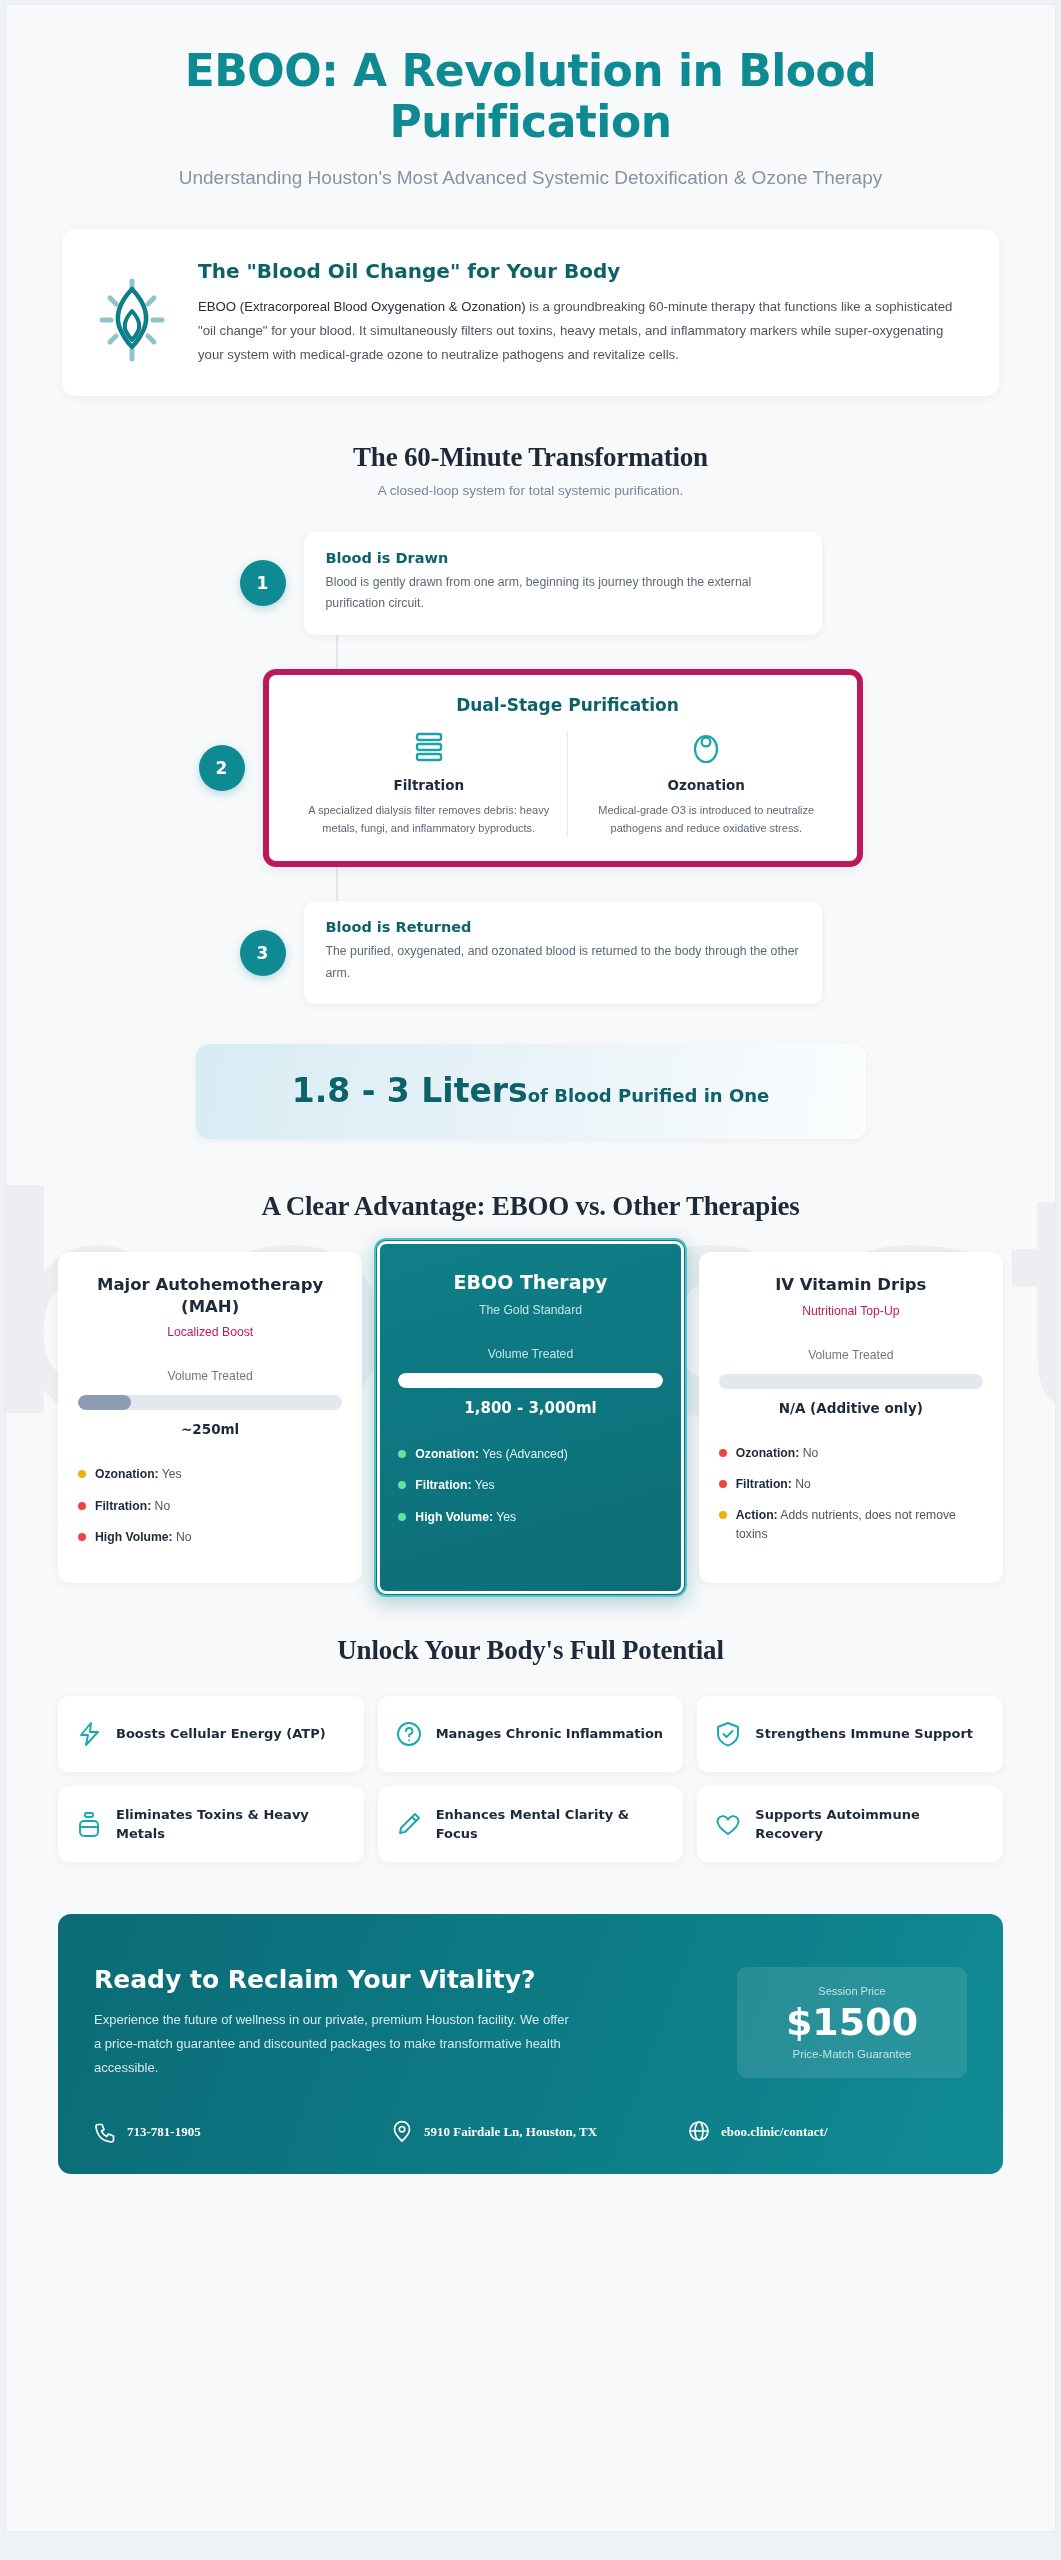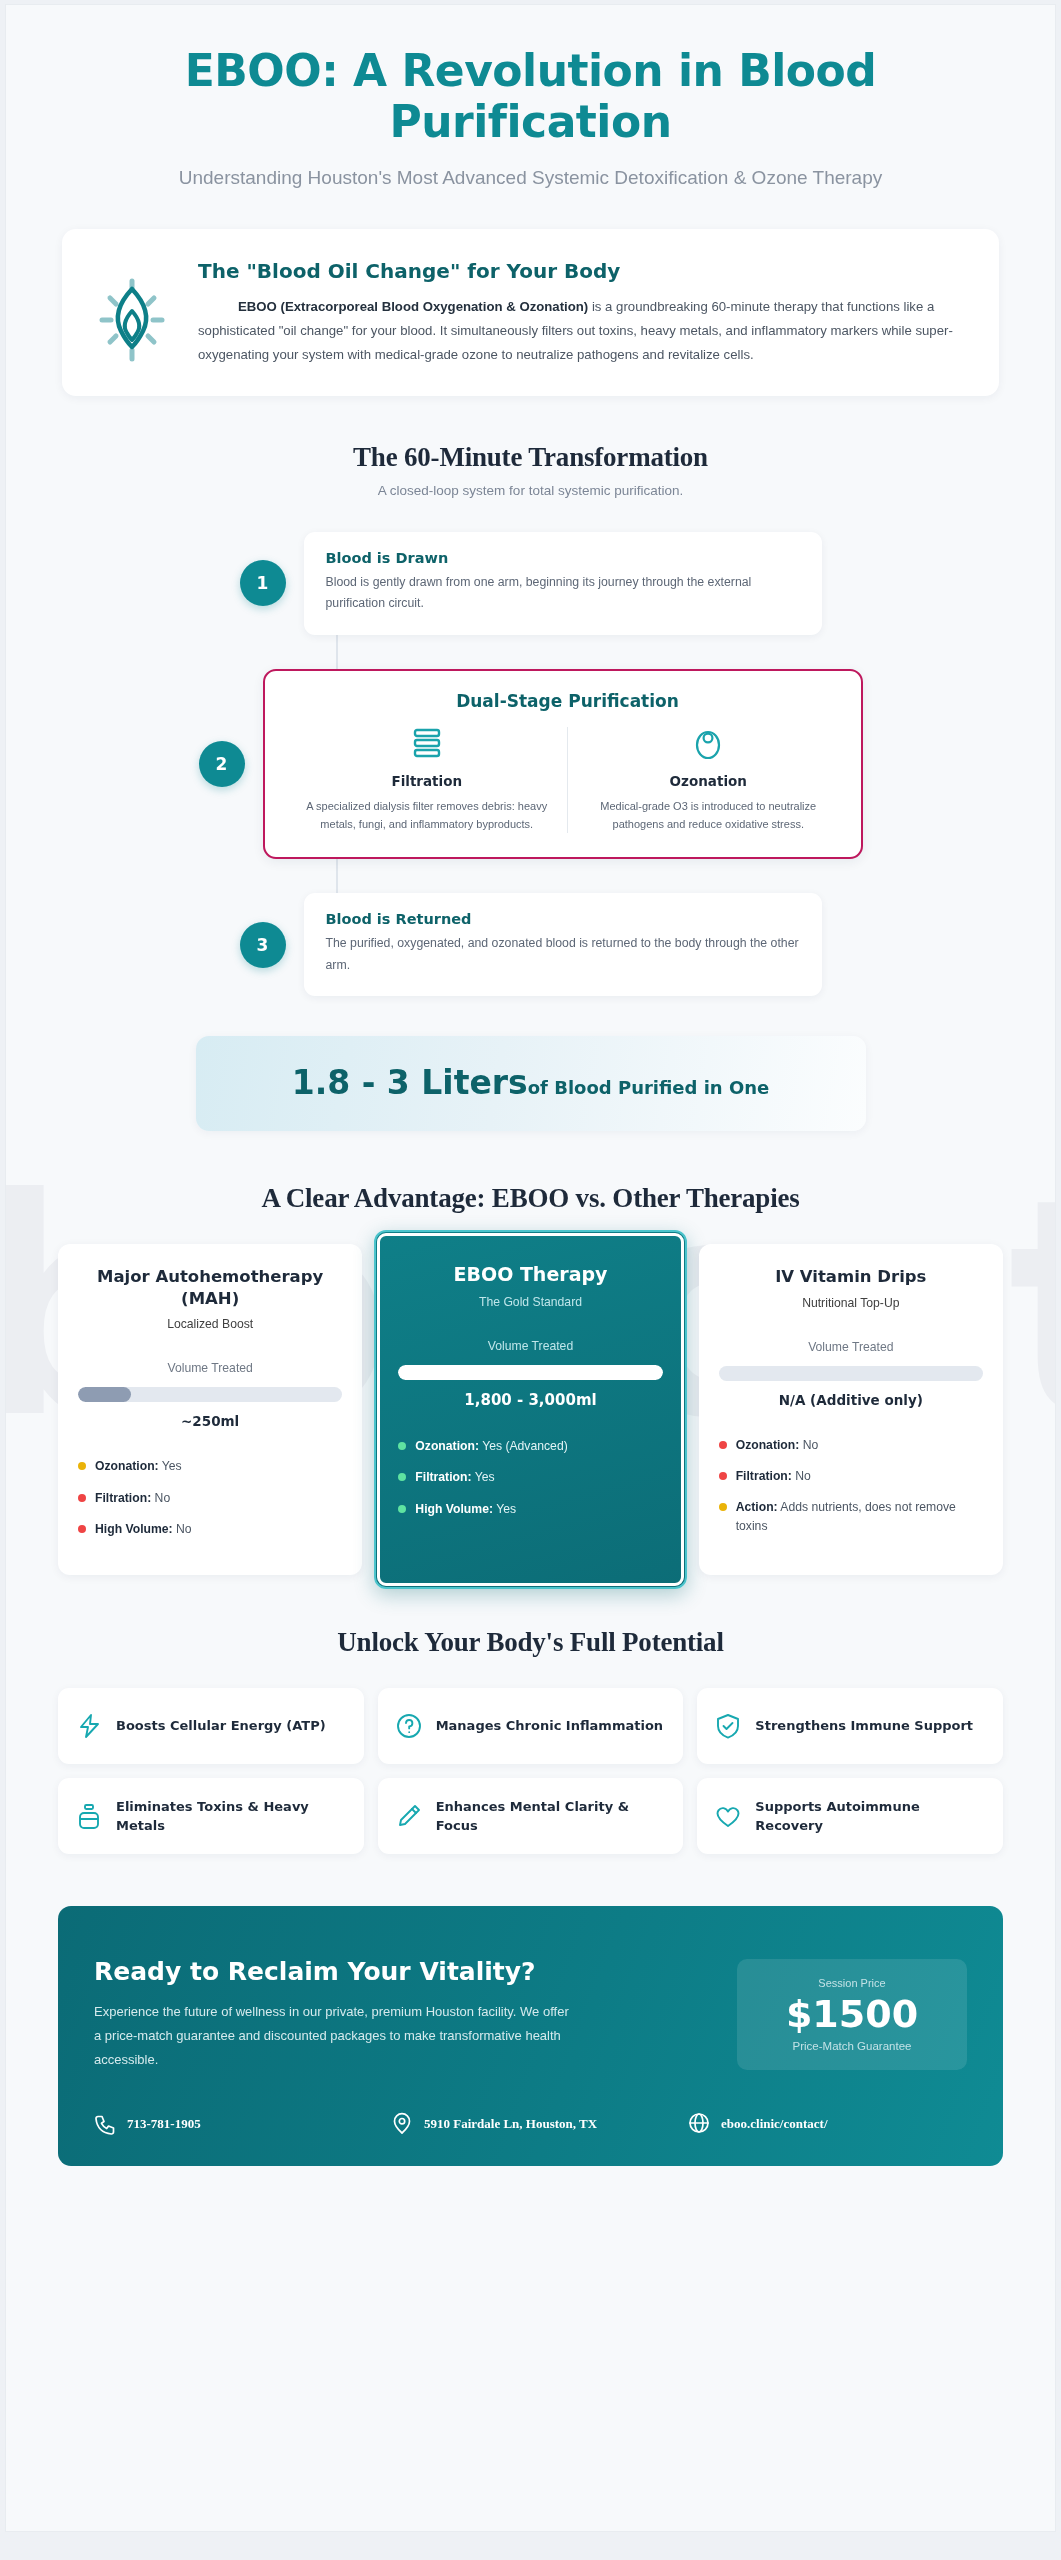--- a/index.html
+++ b/index.html
@@ -85,21 +85,21 @@
     font-size: 20px;
     font-weight: 700;
     color: #0d6269;
     margin-bottom: 12px;
   }
   .intro-text {
     font-size: 13.2px;
     line-height: 1.85;
     color: #4c5663;
   }
-  .intro-text b { color: #24303d; font-weight: 700; margin-left: 40px; }
+  .intro-text b { color: #24303d; font-weight: 400; }
 
   
   .sec-head {
     text-align: center;
     font-family: Liberation Serif, serif;
     font-size: 27px;
     font-weight: 700;
     color: #1e2a3a;
     letter-spacing: -0.2px;
   }
@@ -150,21 +150,21 @@
     font-size: 14.5px;
     font-weight: 700;
     color: #0d6269;
     margin-bottom: 6px;
   }
   .step-text { font-size: 12.3px; line-height: 1.75; color: #5d6776; }
 
   
   .dual-card {
     background: #ffffff;
-    border: 2px solid #be185d;
+    border: 6px solid #be185d;
     border-radius: 13px;
     width: 600px;
     padding: 20px 12px 24px 22px;
     box-shadow: 0 3px 12px rgba(20,40,70,.07);
   }
   .dual-title {
     text-align: center;
     font-family: "DejaVu Sans", sans-serif;
     font-size: 17px;
     font-weight: 700;
@@ -214,21 +214,21 @@
     box-shadow: 0 2px 10px rgba(20,40,70,.06);
     padding: 22px 20px 24px 20px;
     align-self: stretch;
   }
   .cmp-name {
     text-align: center;
     font-family: "DejaVu Sans", sans-serif;
     font-size: 16.5px; font-weight: 700; color: #1e2a3a;
     line-height: 1.3;
   }
-  .cmp-tag { text-align: center; font-size: 12.2px; color: #404040; margin-top: 8px; }
+  .cmp-tag { text-align: center; font-size: 12.2px; color: #be185d; margin-top: 8px; }
   .cmp-vol-label { text-align:center; font-size: 12.2px; color: #6f7885; margin-top: 30px; }
   .bar-track {
     margin-top: 12px;
     height: 15px;
     border-radius: 10px;
     background: #e3e8ef;
     overflow: hidden;
   }
   .bar-fill { height: 100%; border-radius: 10px; background: #8e9cb2; }
   .cmp-vol-value {

